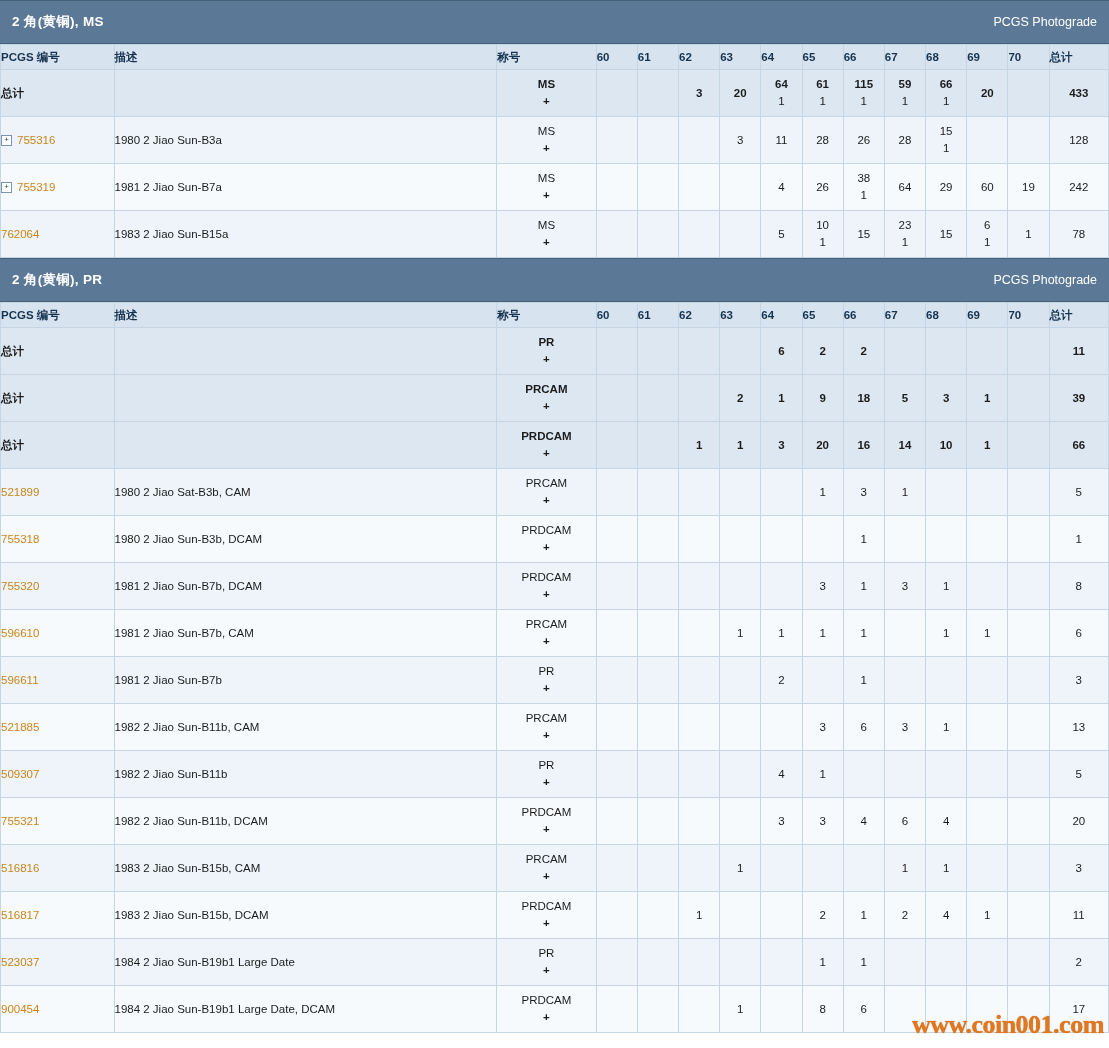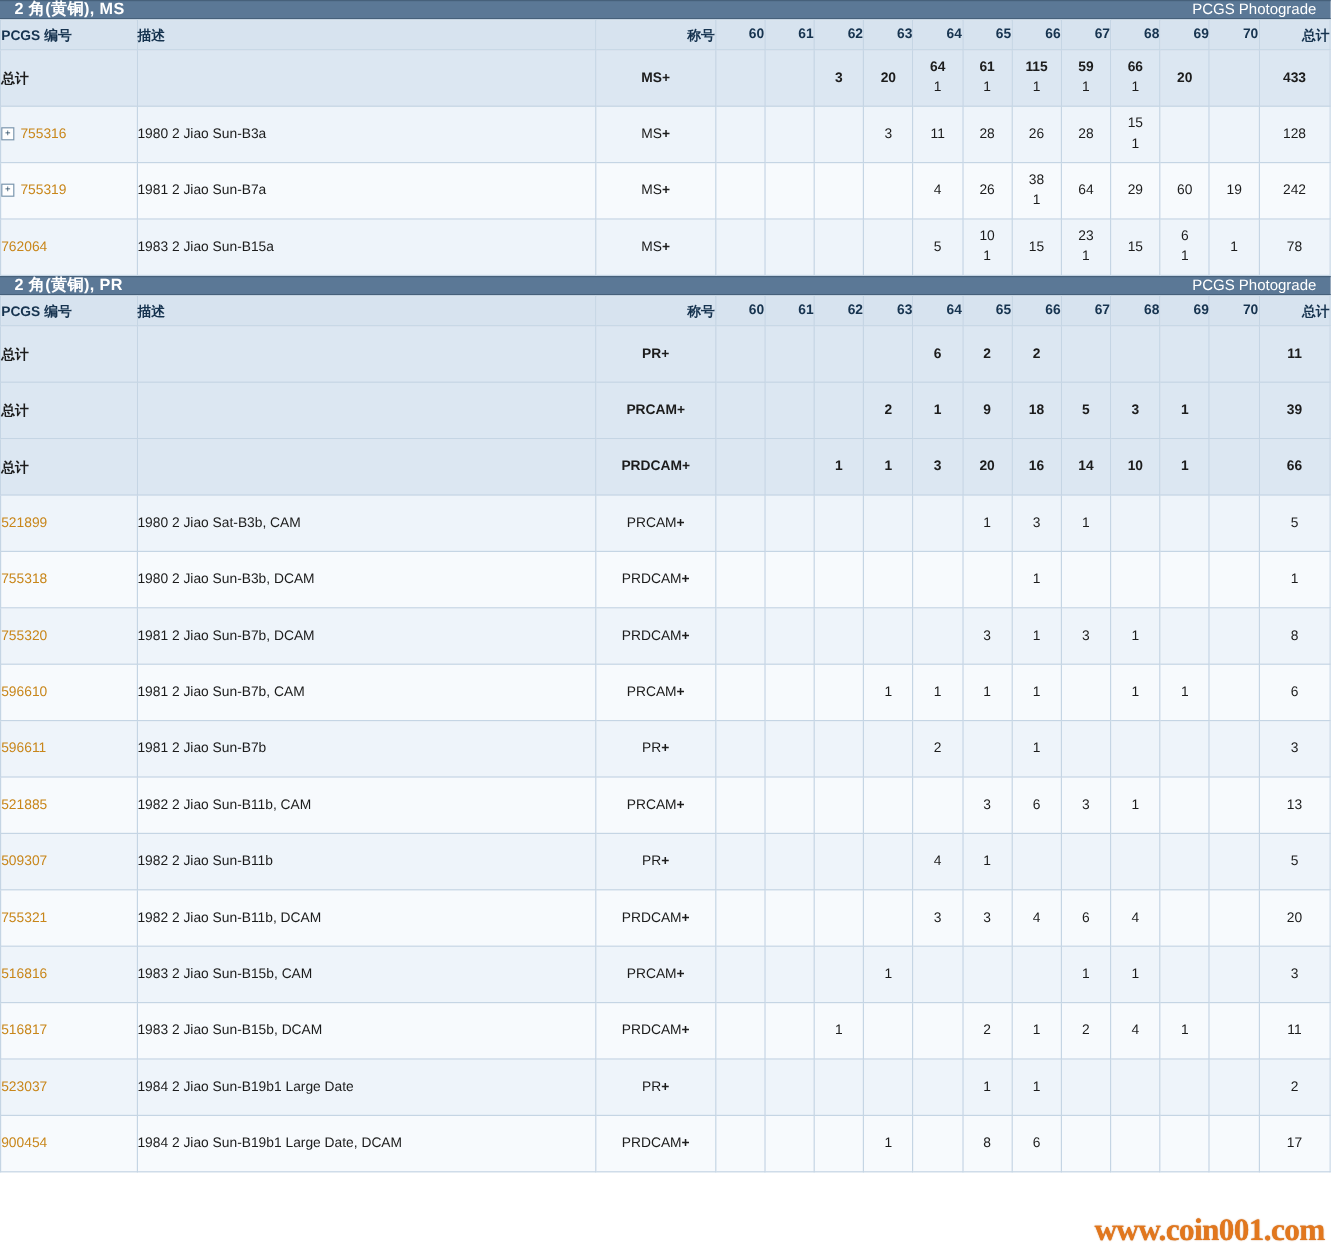--- a/index.html
+++ b/index.html
@@ -11,21 +11,21 @@
   body {
     width: 1109px;
     height: 1048px;
     overflow: hidden;
     font-size: 12px;
     color: #1c1c1c;
   }
   .section-header {
     background: #5b7896;
     color: #ffffff;
-    height: 16px;
+    height: 44px;
     display: flex;
     align-items: center;
     justify-content: space-between;
     padding: 0 12px;
     box-sizing: border-box;
     border-top: 1px solid #46607a;
     border-bottom: 1px solid #46607a;
   }
   .section-header .title {
     font-weight: bold;
@@ -56,21 +56,21 @@
     height: 24px;
     font-size: 11.5px;
     border-bottom: 1px solid #9fb7cd;
   }
   th.col-id, td.col-id { width: 112px; text-align: left; padding-left: 6px; }
   th.col-desc, td.col-desc { width: 380px; text-align: left; padding-left: 6px; }
   th.col-desig, td.col-desig { width: 98px; text-align: center; }
   th.col-grade, td.col-grade { width: 40px; text-align: center; }
   th.col-total, td.col-total { width: 58px; text-align: center; }
   thead th.col-id, thead th.col-desc { text-align: left; }
-  thead th.col-desig, thead th.col-grade, thead th.col-total { text-align: right; }
+  thead th.col-desig, thead th.col-grade, thead th.col-total { text-align: left; }
 
   tbody tr { height: 47px; }
   tbody tr.rowA td { background: #eef4fa; }
   tbody tr.rowB td { background: #f7fafd; }
   tbody tr.total-row td {
     background: #dce7f2;
     font-weight: bold;
   }
   td.col-id a {
     color: #c8861a;
@@ -90,20 +90,21 @@
     margin-right: 5px;
     vertical-align: middle;
     cursor: pointer;
   }
   td.col-desc {
     color: #1c1c1c;
     font-size: 11.5px;
   }
   .desig-cell {
     display: flex;
+    flex-direction: column;
     align-items: center;
     justify-content: center;
     line-height: 1.45;
   }
   .desig-cell .plus { font-weight: bold; }
   .cnt {
     display: flex;
     flex-direction: column;
     align-items: center;
     justify-content: center;

